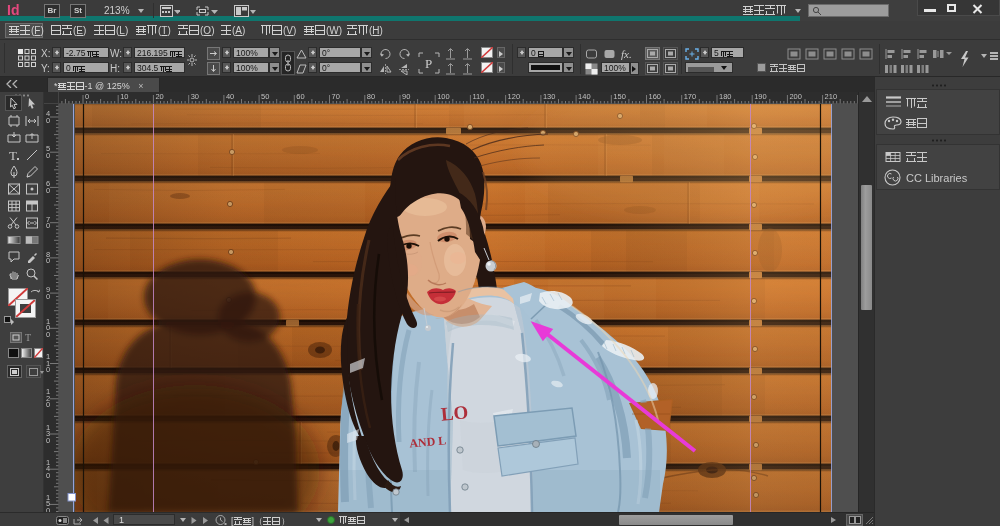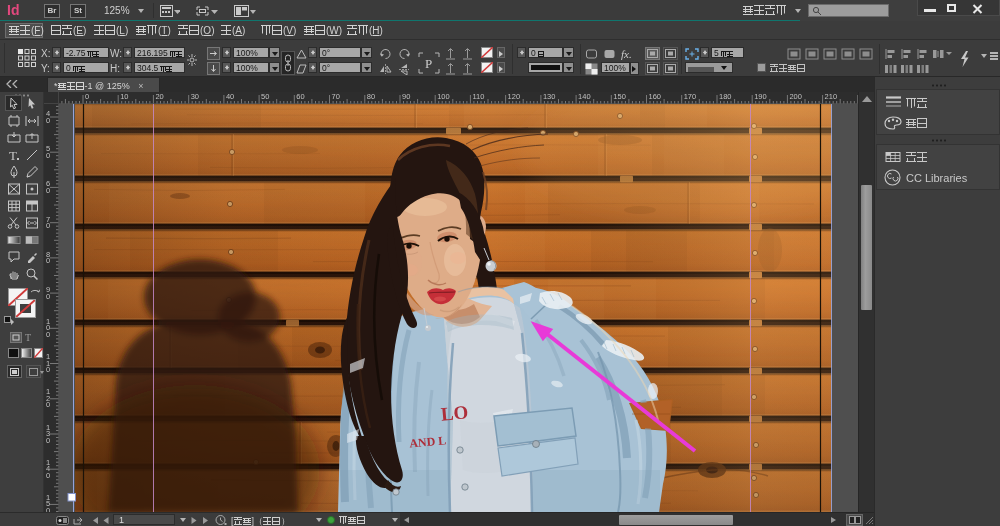--- a/index.html
+++ b/index.html
@@ -407,25 +407,25 @@
 <path d="M820.5 104 V512" stroke="#1a1208" stroke-width="1.2"></path>
 <path d="M153.5 104 V512" stroke="#c488c8" stroke-width="1" opacity="0.85"></path>
 <path d="M750.5 104 V512" stroke="#c488c8" stroke-width="1" opacity="0.85"></path>
 <path d="M546.5 333.5 L695 451" stroke="#e83ad8" stroke-width="4"></path>
 <path d="M533 323 L551.5 329.5 L543 339.5 Z" fill="#e83ad8"></path>
 <path d="M533 323 L551.5 329.5 L543 339.5 Z" stroke="#e83ad8" stroke-width="2" fill="#e83ad8"></path>
 <rect x="68" y="493.5" width="7.5" height="7.5" fill="#fff" stroke="#8494cc" stroke-width="1"></rect>
 </g>
 </svg>
 
-<div class="abs" style="left:0;top:0;width:800px;height:21px;background:#3b3b3b;border-bottom:1px solid #0f766e">
+<div class="abs" style="left:0;top:0;width:800px;height:21px;background:#3b3b3b;border-bottom:5px solid #0f766e">
  <div class="abs" style="left:7px;top:2px;width:22px;height:17px;font-size:14px;font-weight:bold;color:#e2487e;letter-spacing:0">Id</div>
  <div class="abs" style="left:44px;top:4px;width:16px;height:14px;background:#2e2e2e;border:1px solid #767676;color:#cfcfcf;font-size:8px;font-weight:bold;text-align:center;line-height:12px">Br</div>
  <div class="abs" style="left:70px;top:4px;width:16px;height:14px;background:#2e2e2e;border:1px solid #767676;color:#cfcfcf;font-size:8px;font-weight:bold;text-align:center;line-height:12px">St</div>
- <div class="abs" style="left:104px;top:5px;color:#cfcfcf;font-size:10px">125%</div>
+ <div class="abs" style="left:104px;top:5px;color:#cfcfcf;font-size:10px">213%</div>
  <div class="abs" style="left:138px;top:9px;border-left:3.5px solid transparent;border-right:3.5px solid transparent;border-top:4px solid #b5b5b5"></div>
  <div class="abs sep" style="left:153px;top:3px;height:15px"></div>
  <svg class="abs" style="left:160px;top:4px" width="20" height="14" viewBox="0 0 20 14">
       <rect x="0.5" y="1.5" width="12" height="11" fill="none" stroke="#c9c9c9"></rect>
       <rect x="2" y="3" width="9" height="2" fill="#c9c9c9"></rect>
       <rect x="2" y="7" width="2" height="2" fill="#c9c9c9"></rect>
       <rect x="5" y="7" width="2" height="2" fill="#c9c9c9"></rect>
       <rect x="8" y="7" width="2" height="2" fill="#c9c9c9"></rect>
       <path d="M14 6 l7 0 -3.5 4 z" fill="#b5b5b5"></path>
     </svg>

